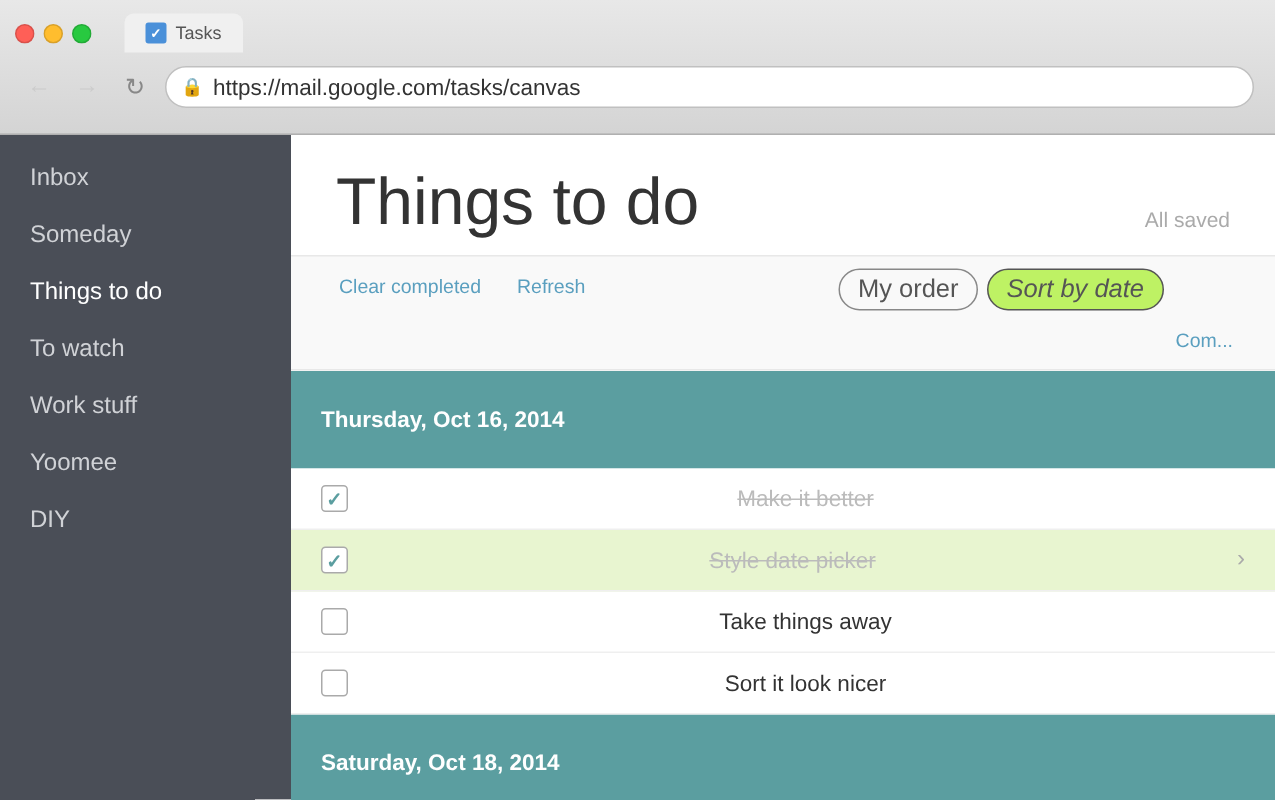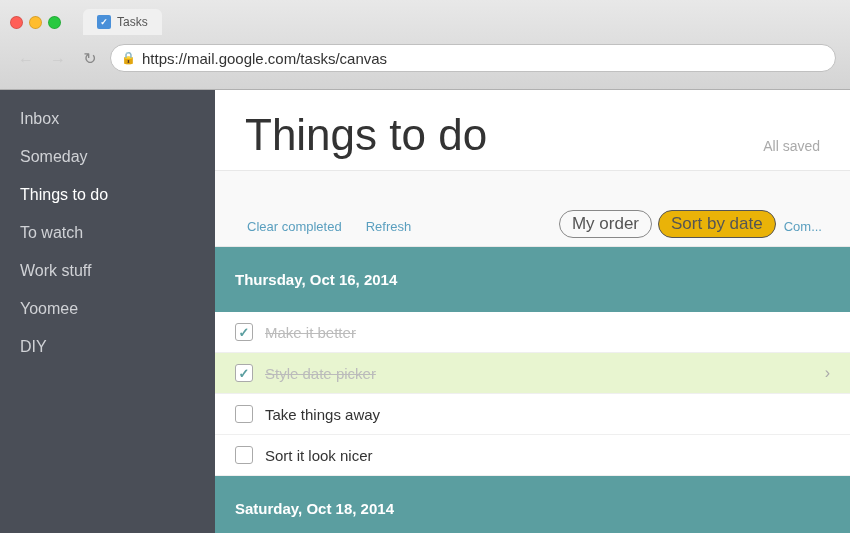--- a/index.html
+++ b/index.html
@@ -110,21 +110,21 @@
     }
 
     
     .app-container {
       display: flex;
       height: 443px;
     }
 
     
     .sidebar {
-      width: 215px;
+      width: 194px;
       background: #4a4e57;
       flex-shrink: 0;
       padding-top: 10px;
       overflow: hidden;
     }
     .sidebar-item {
       padding: 10px 20px;
       color: #d0d2d6;
       font-size: 16px;
       cursor: pointer;
@@ -158,21 +158,21 @@
     }
     .all-saved {
       font-size: 14px;
       color: #aaa;
       align-self: flex-end;
       padding-bottom: 6px;
     }
 
     .toolbar {
       display: flex;
-      align-items: flex-end;
+      align-items: flex-start;
       padding: 8px 20px;
       border-top: 1px solid #e8e8e8;
       border-bottom: 1px solid #e8e8e8;
       gap: 0;
       background: #f9f9f9;
     }
     .toolbar-btn {
       background: none;
       border: none;
       padding: 4px 12px;
@@ -188,21 +188,22 @@
       border-radius: 14px;
       padding: 3px 12px;
       font-size: 17px;
       color: #555;
       cursor: pointer;
       margin-left: 6px;
     }
     .sort-btn.active {
       border-color: #555;
       font-weight: 500;
-      background: #eab308;
+      background: #bef264;
+      font-style: italic;
     }
     .toolbar-more {
       font-size: 13px;
       color: #5a9fbf;
       padding: 4px 8px;
       cursor: pointer;
       margin-top: 36px;
     }
 
     
@@ -251,20 +252,21 @@
     .checkbox-check {
       color: #5b9ea0;
       font-size: 13px;
       font-weight: bold;
     }
 
     .task-label {
       font-size: 15px;
       color: #333;
       flex: 1;
+      text-align: center;
     }
     .task-label.strikethrough {
       text-decoration: line-through;
       color: #bbb;
     }
 
     .chevron-right {
       color: #aaa;
       font-size: 16px;
     }

